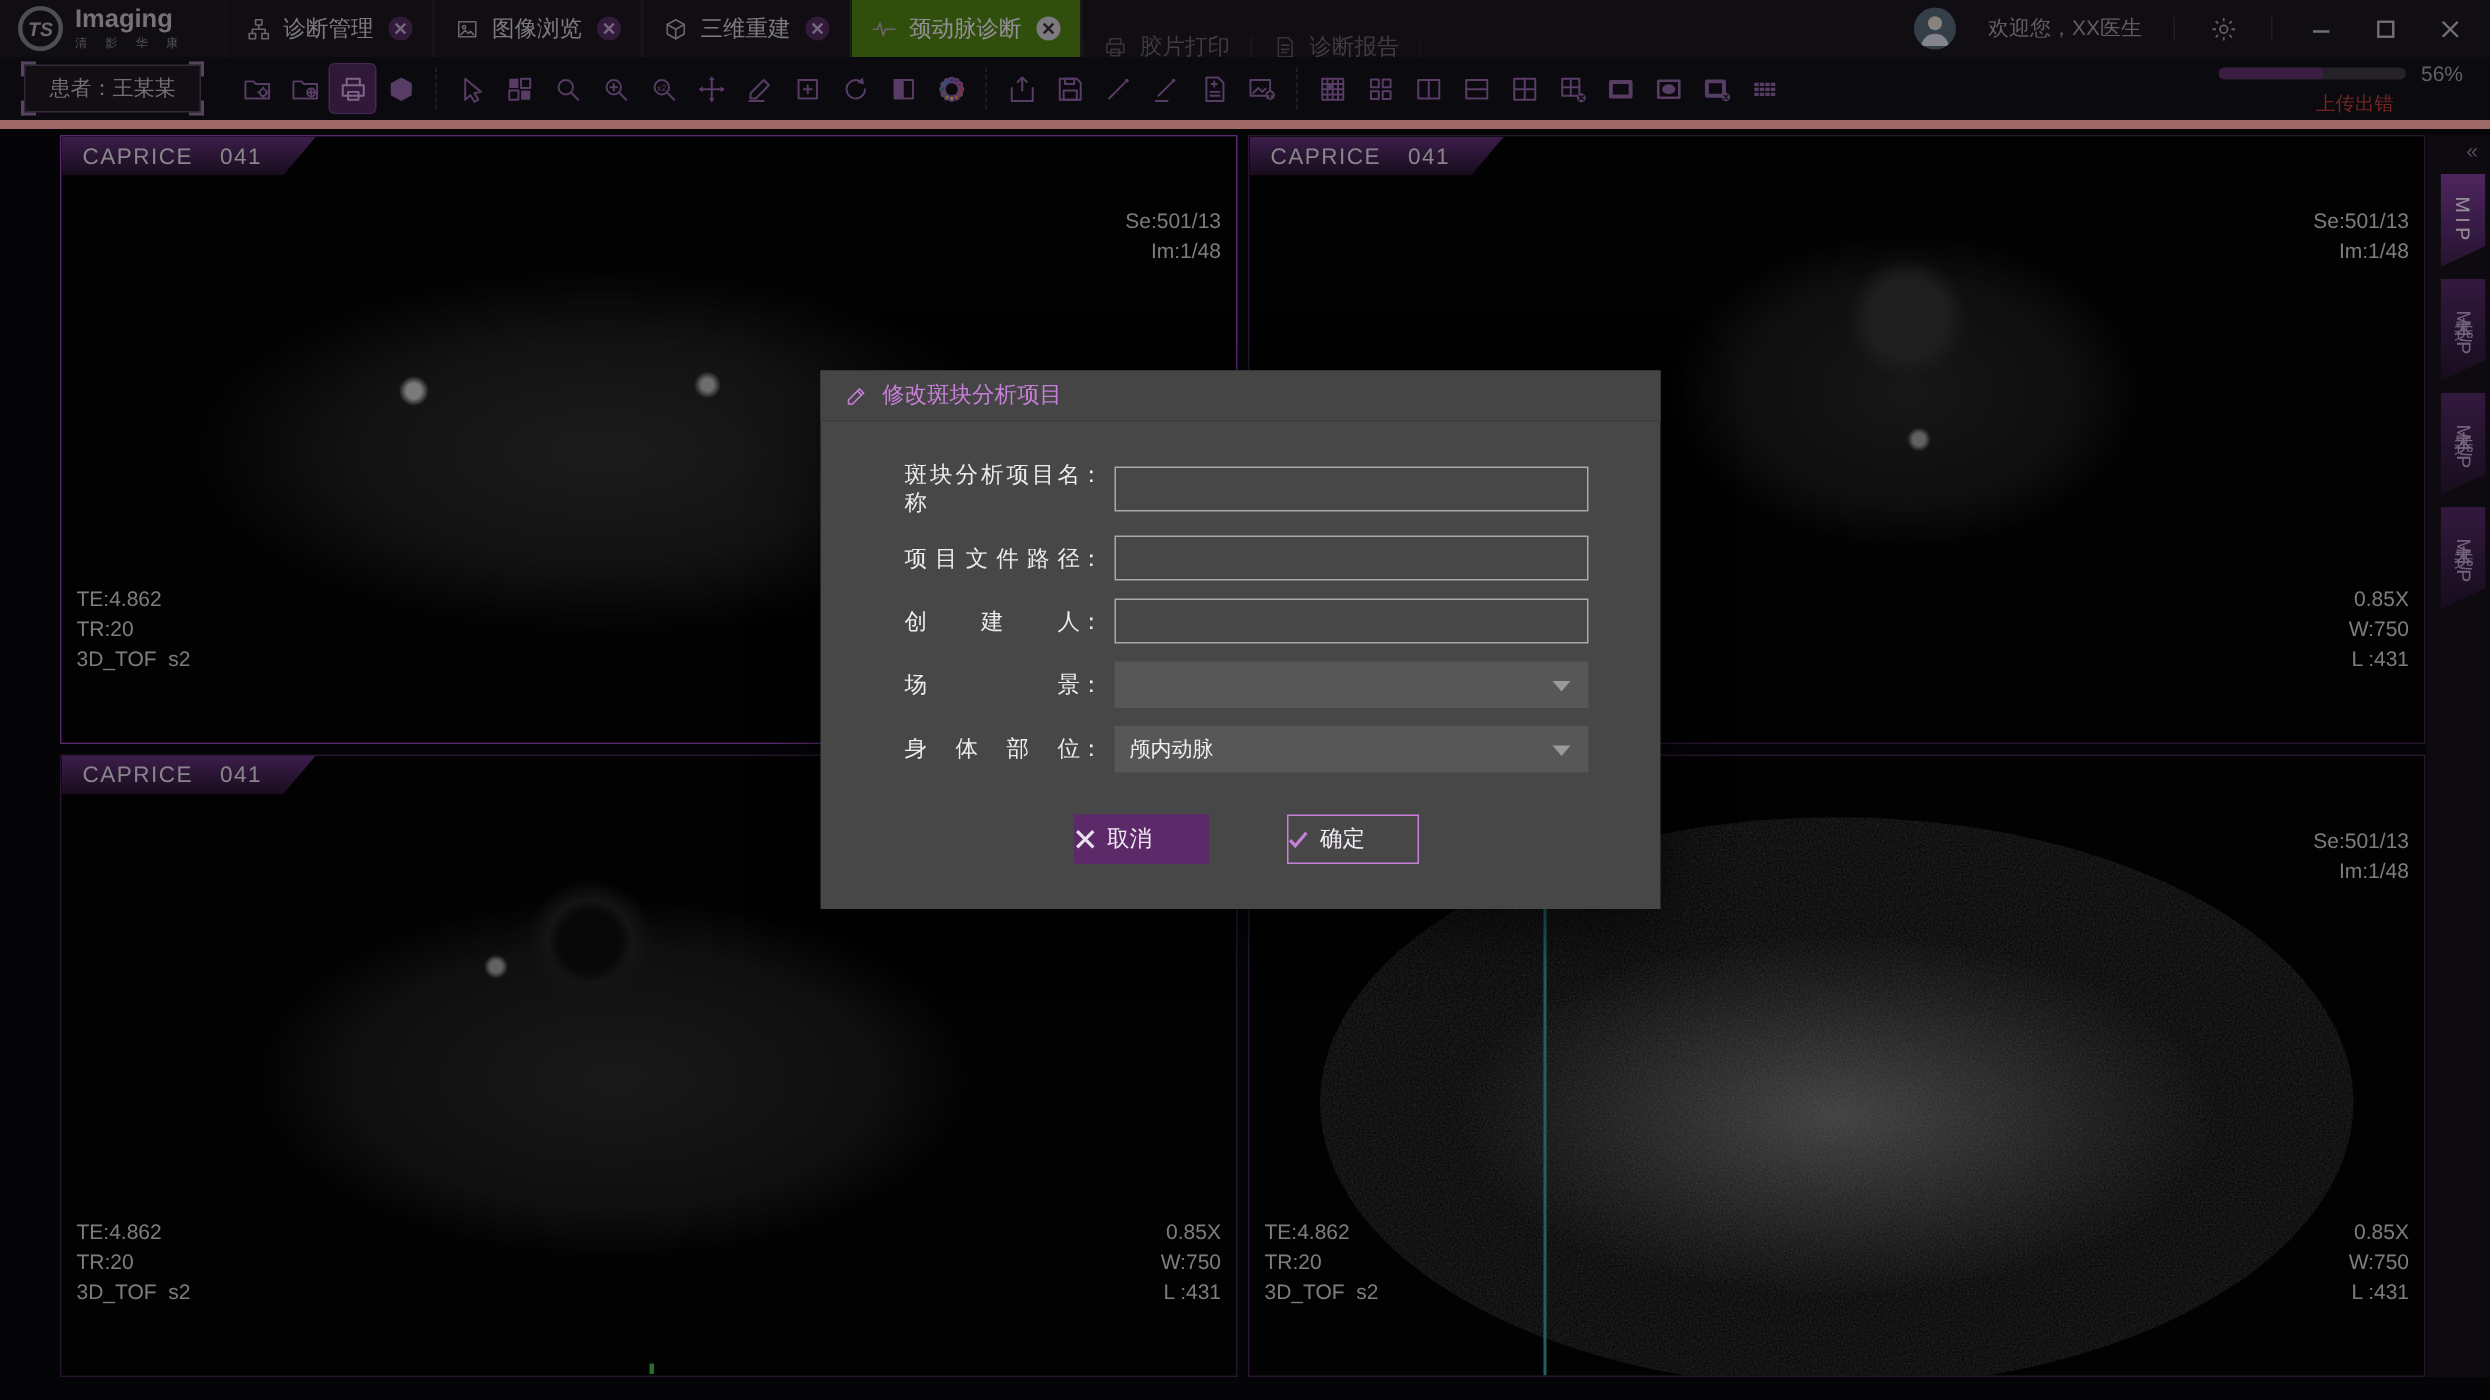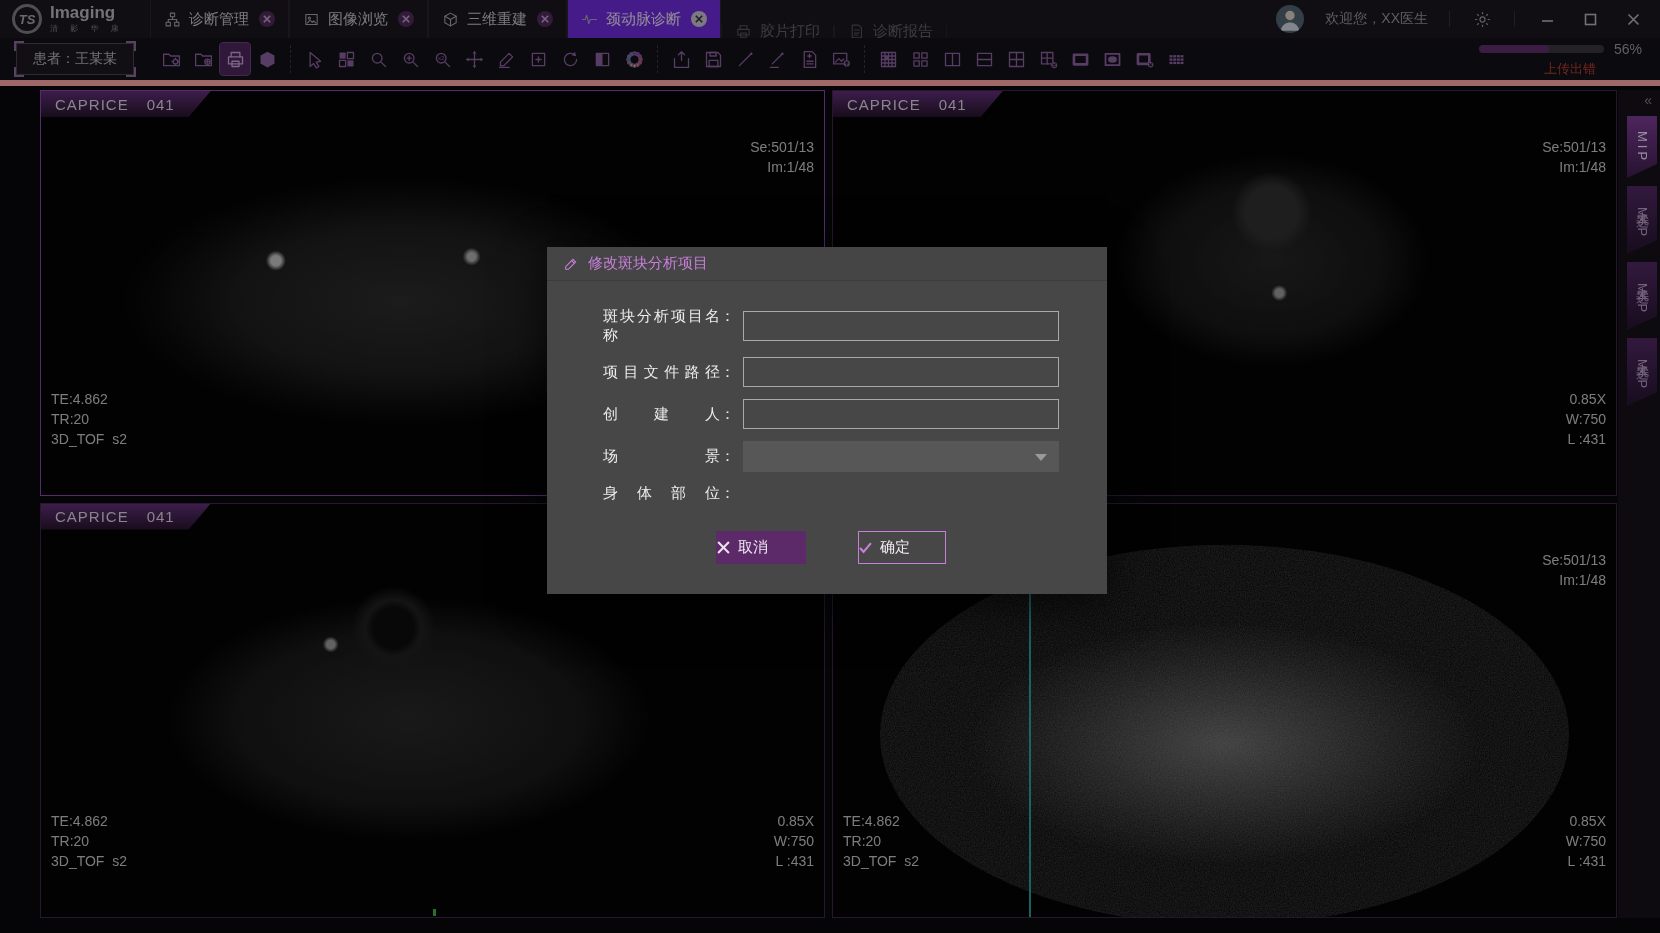--- a/index.html
+++ b/index.html
@@ -12,21 +12,21 @@
     display:flex; align-items:stretch; z-index:2; }
   .logo { display:flex; align-items:center; gap:8px; padding:0 14px 0 12px; min-width:150px; }
   .logo-mark { width:30px; height:30px; border-radius:50%; border:3px solid #7e7a84; color:#a9a4ad;
     display:flex; align-items:center; justify-content:center; font-weight:bold; font-style:italic; font-size:13px; }
   .logo-brand { color:#b9b4bd; font-size:17px; font-weight:bold; line-height:17px; }
   .logo-sub { color:#837e8a; font-size:8px; letter-spacing:5px; margin-top:2px; }
   .tabs { display:flex; align-items:stretch; }
   .tab { display:flex; align-items:center; gap:8px; padding:0 13px; font-size:15px; color:#c7c1cc;
     border-right:1px solid #241f28; border-left:1px solid #241f28; cursor:pointer; }
   .tab .tic { width:17px; height:17px; color:#a79fae; }
-  .tab.active { background:#6d28d9; color:#eae3ef; }
+  .tab.active { background:#4d7c0f; color:#eae3ef; }
   .tab.disabled { color:#625c67; cursor:default;margin-top:25px; }
   .tab.disabled .tic { color:#554f5a; }
   .tclose { width:16px; height:16px; border-radius:50%; background:#4e2958; display:flex;
     align-items:center; justify-content:center; margin-left:2px; }
   .tclose svg { width:8px; height:8px; stroke:#bfa2ca; stroke-width:2; }
   .tab.active .tclose { background:#c6c1ca; }
   .tab.active .tclose svg { stroke:#322b36; }
   .userbox { margin-left:auto; display:flex; align-items:center; gap:21px; padding-right:16px; }
   .avatar { width:28px; height:28px; border-radius:50%; background:#50616f; overflow:hidden; }
   .welcome { color:#989199; font-size:14px; }
@@ -605,20 +605,24 @@
         <div class="msel">
             <span></span>
             <i class="caret"></i>
           </div>
       </div>
       <div class="mrow">
         <span class="mlabel">
             <span class="mlname">身体部位</span>
             <span>：</span>
           </span>
+        <div class="msel">
+            <span>颅内动脉</span>
+            <i class="caret"></i>
+          </div>
       </div>
       <div class="mbtns">
         <button class="mbtn btn-cancel">
           <svg viewBox="0 0 12 12">
               <path d="M1 1l10 10M11 1L1 11"></path>
             </svg>
           <span>取消</span>
         </button>
         <button class="mbtn btn-ok">
           <svg viewBox="0 0 12 12">

